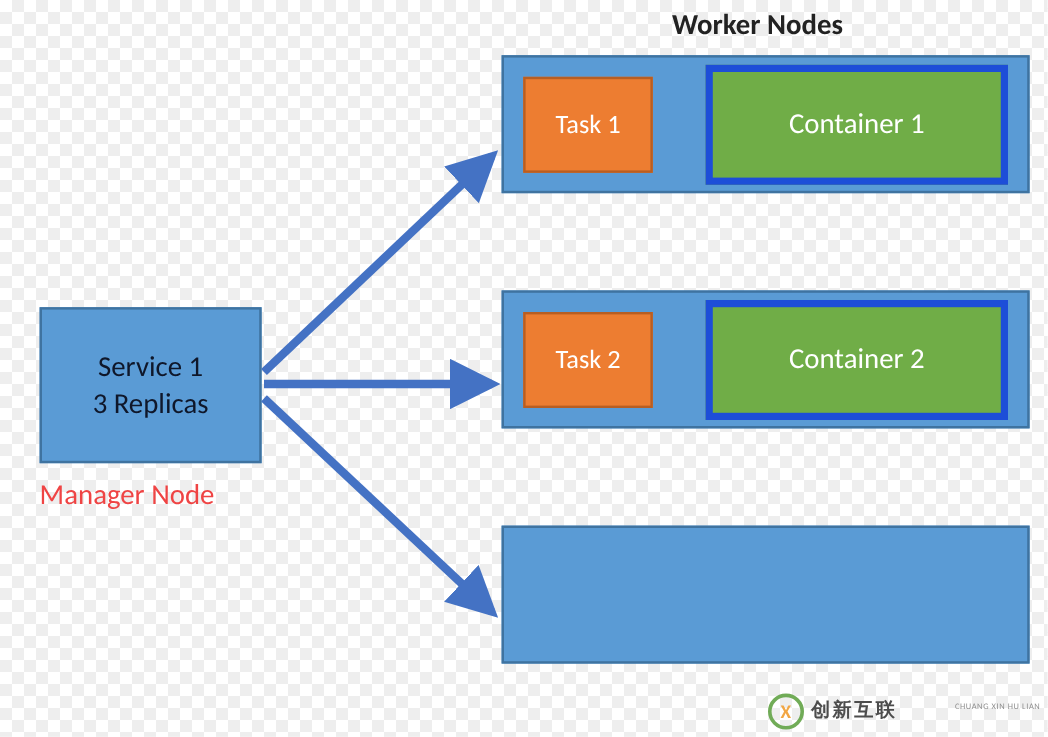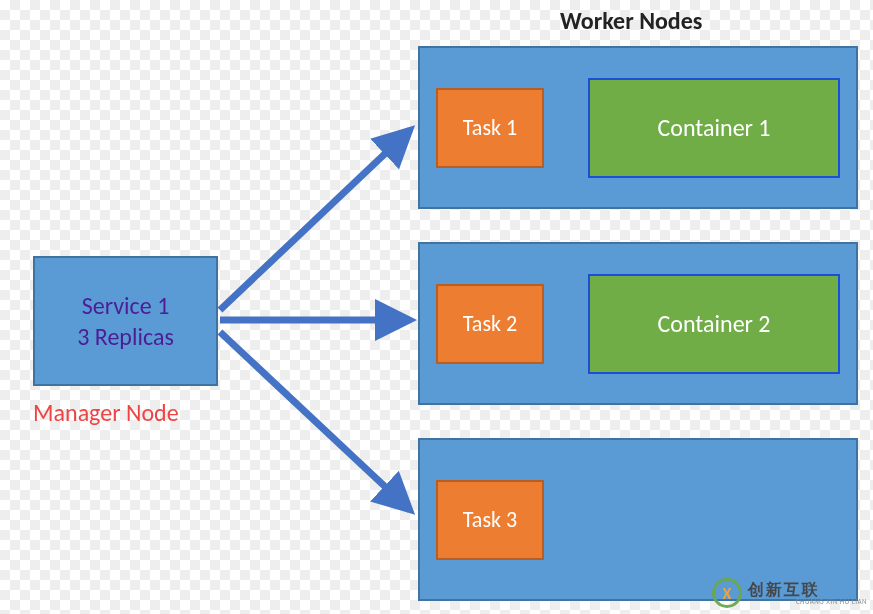--- a/index.html
+++ b/index.html
@@ -22,21 +22,21 @@
       left: 33px;
       top: 256px;
       width: 185px;
       height: 130px;
       background: #5a9bd5;
       border: 2px solid #3f73a0;
       display: flex;
       flex-direction: column;
       justify-content: center;
       align-items: center;
-      color: #4c1d95;
+      color: #0f172a;
       font-size: 24px;
       line-height: 1.3;
     }
     .manager-label {
       position: absolute;
       left: 33px;
       top: 398px;
       font-size: 24px;
       color: #ef4444;
     }
@@ -45,21 +45,21 @@
       left: 560px;
       top: 6px;
       font-size: 24px;
       color: #222;
       font-weight: bold;
     }
     .worker-box {
       position: absolute;
       left: 418px;
       width: 440px;
-      height: 163px;
+      height: 115px;
       background: #5a9bd5;
       border: 2px solid #3f73a0;
       display: flex;
       align-items: center;
       gap: 20px;
       padding: 0 16px;
     }
     .worker-1 { top: 46px; }
     .worker-2 { top: 242px; align-items: center; }
     .worker-3 { top: 438px; }
@@ -71,21 +71,21 @@
       display: flex;
       align-items: center;
       justify-content: center;
       color: #fff;
       font-size: 22px;
     }
     .container-box {
       flex: 1;
       height: 100px;
       background: #70ad47;
-      border: 2px solid #1d4ed8;
+      border: 6px solid #1d4ed8;
       display: flex;
       align-items: center;
       justify-content: center;
       color: #fff;
       font-size: 24px;
       margin-left: 24px;
     }
     .arrows {
       position: absolute;
       left: 0;
@@ -111,21 +111,21 @@
       position: relative;
       display: flex;
       align-items: center;
       justify-content: center;
       color: #f2a33c;
       font-weight: bold;
       font-size: 16px;
     }
     .wm-text {
       display: flex;
-      flex-direction: column;
+      flex-direction: row;
       line-height: 1;
     }
     .wm-cn { font-size: 16px; font-weight: bold; color: #444; letter-spacing: 2px; }
     .wm-py { font-size: 7px; color: #888; letter-spacing: 0.5px; margin-left: 48px; }
   </style>
 </head>
 <body>
 
 <div class="manager-box">
   <div>Service 1</div>
@@ -147,23 +147,20 @@
 <div class="worker-box worker-2">
   <div class="task-box">
     <span>Task 2</span>
   </div>
   <div class="container-box">
     <span>Container 2</span>
   </div>
 </div>
 
 <div class="worker-box worker-3">
-  <div class="task-box">
-    <span>Task 3</span>
-  </div>
 </div>
 
 <svg class="arrows" viewBox="0 0 873 614">
   <defs>
     <marker id="ah" markerWidth="6" markerHeight="6" refX="5" refY="3" orient="auto">
       <path d="M0,0 L6,3 L0,6 Z" fill="#4472c4"></path>
     </marker>
   </defs>
   <line x1="220" y1="310" x2="410" y2="130" stroke="#4472c4" stroke-width="7" marker-end="url(#ah)"></line>
   <line x1="220" y1="320" x2="410" y2="320" stroke="#4472c4" stroke-width="7" marker-end="url(#ah)"></line>

